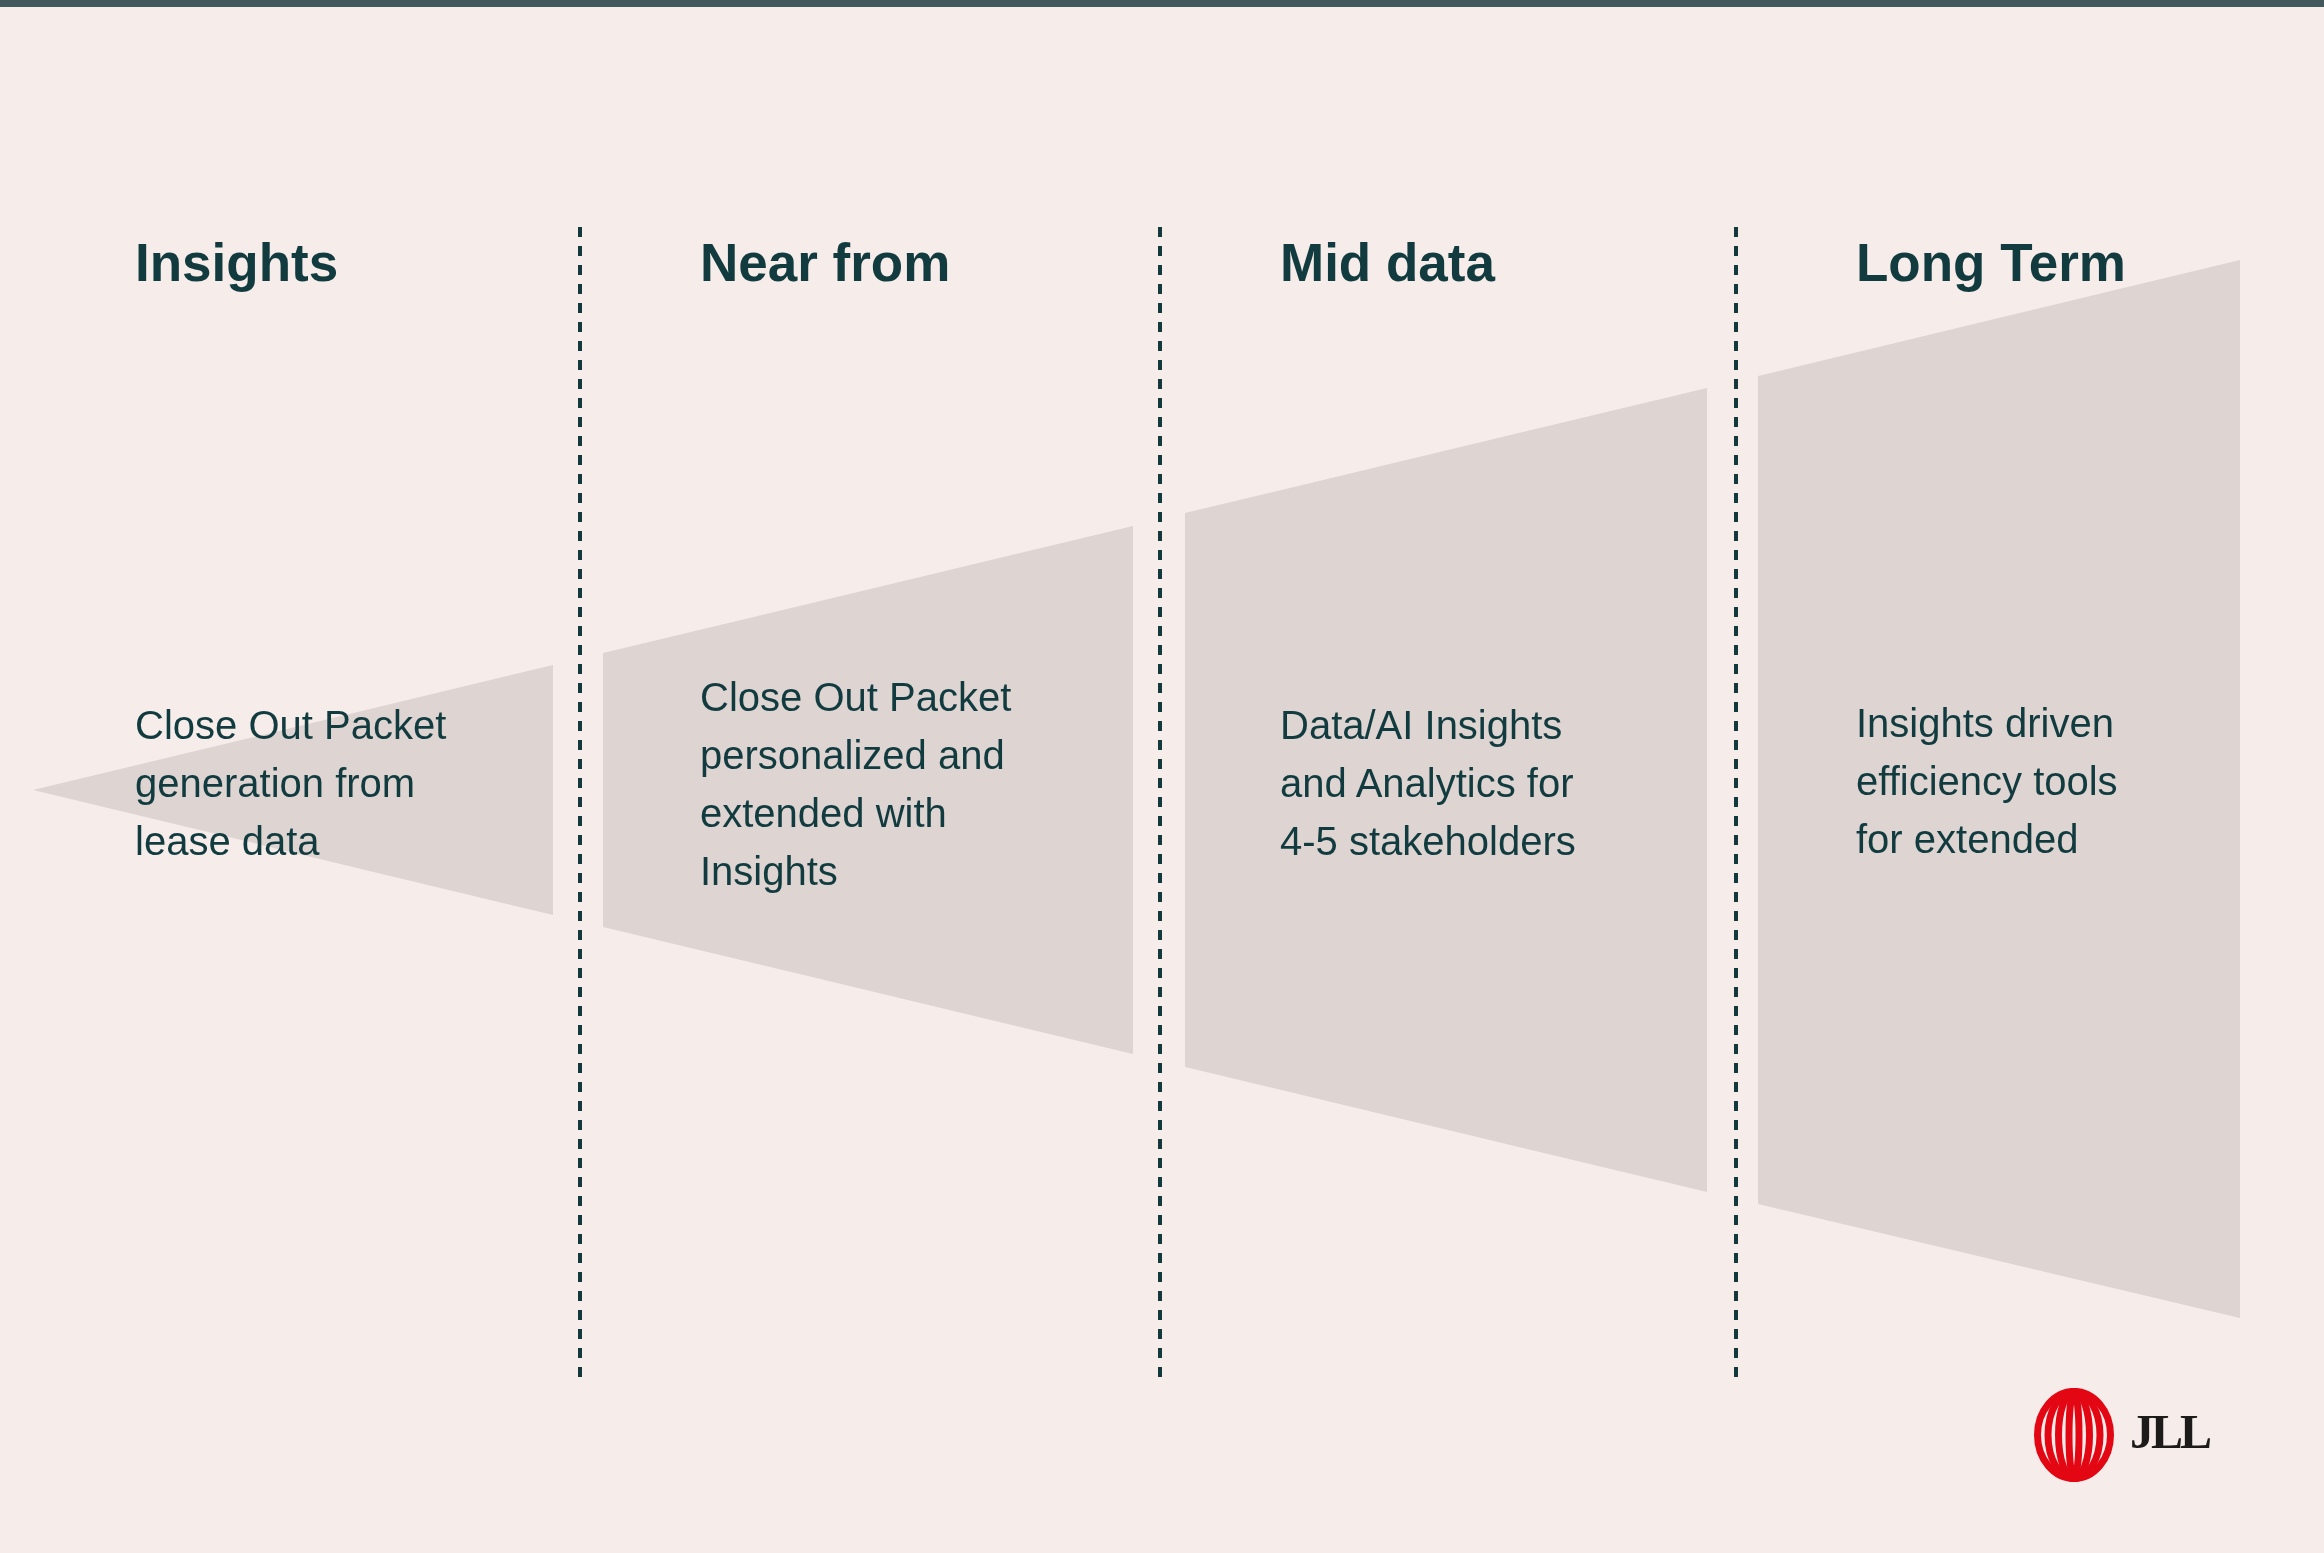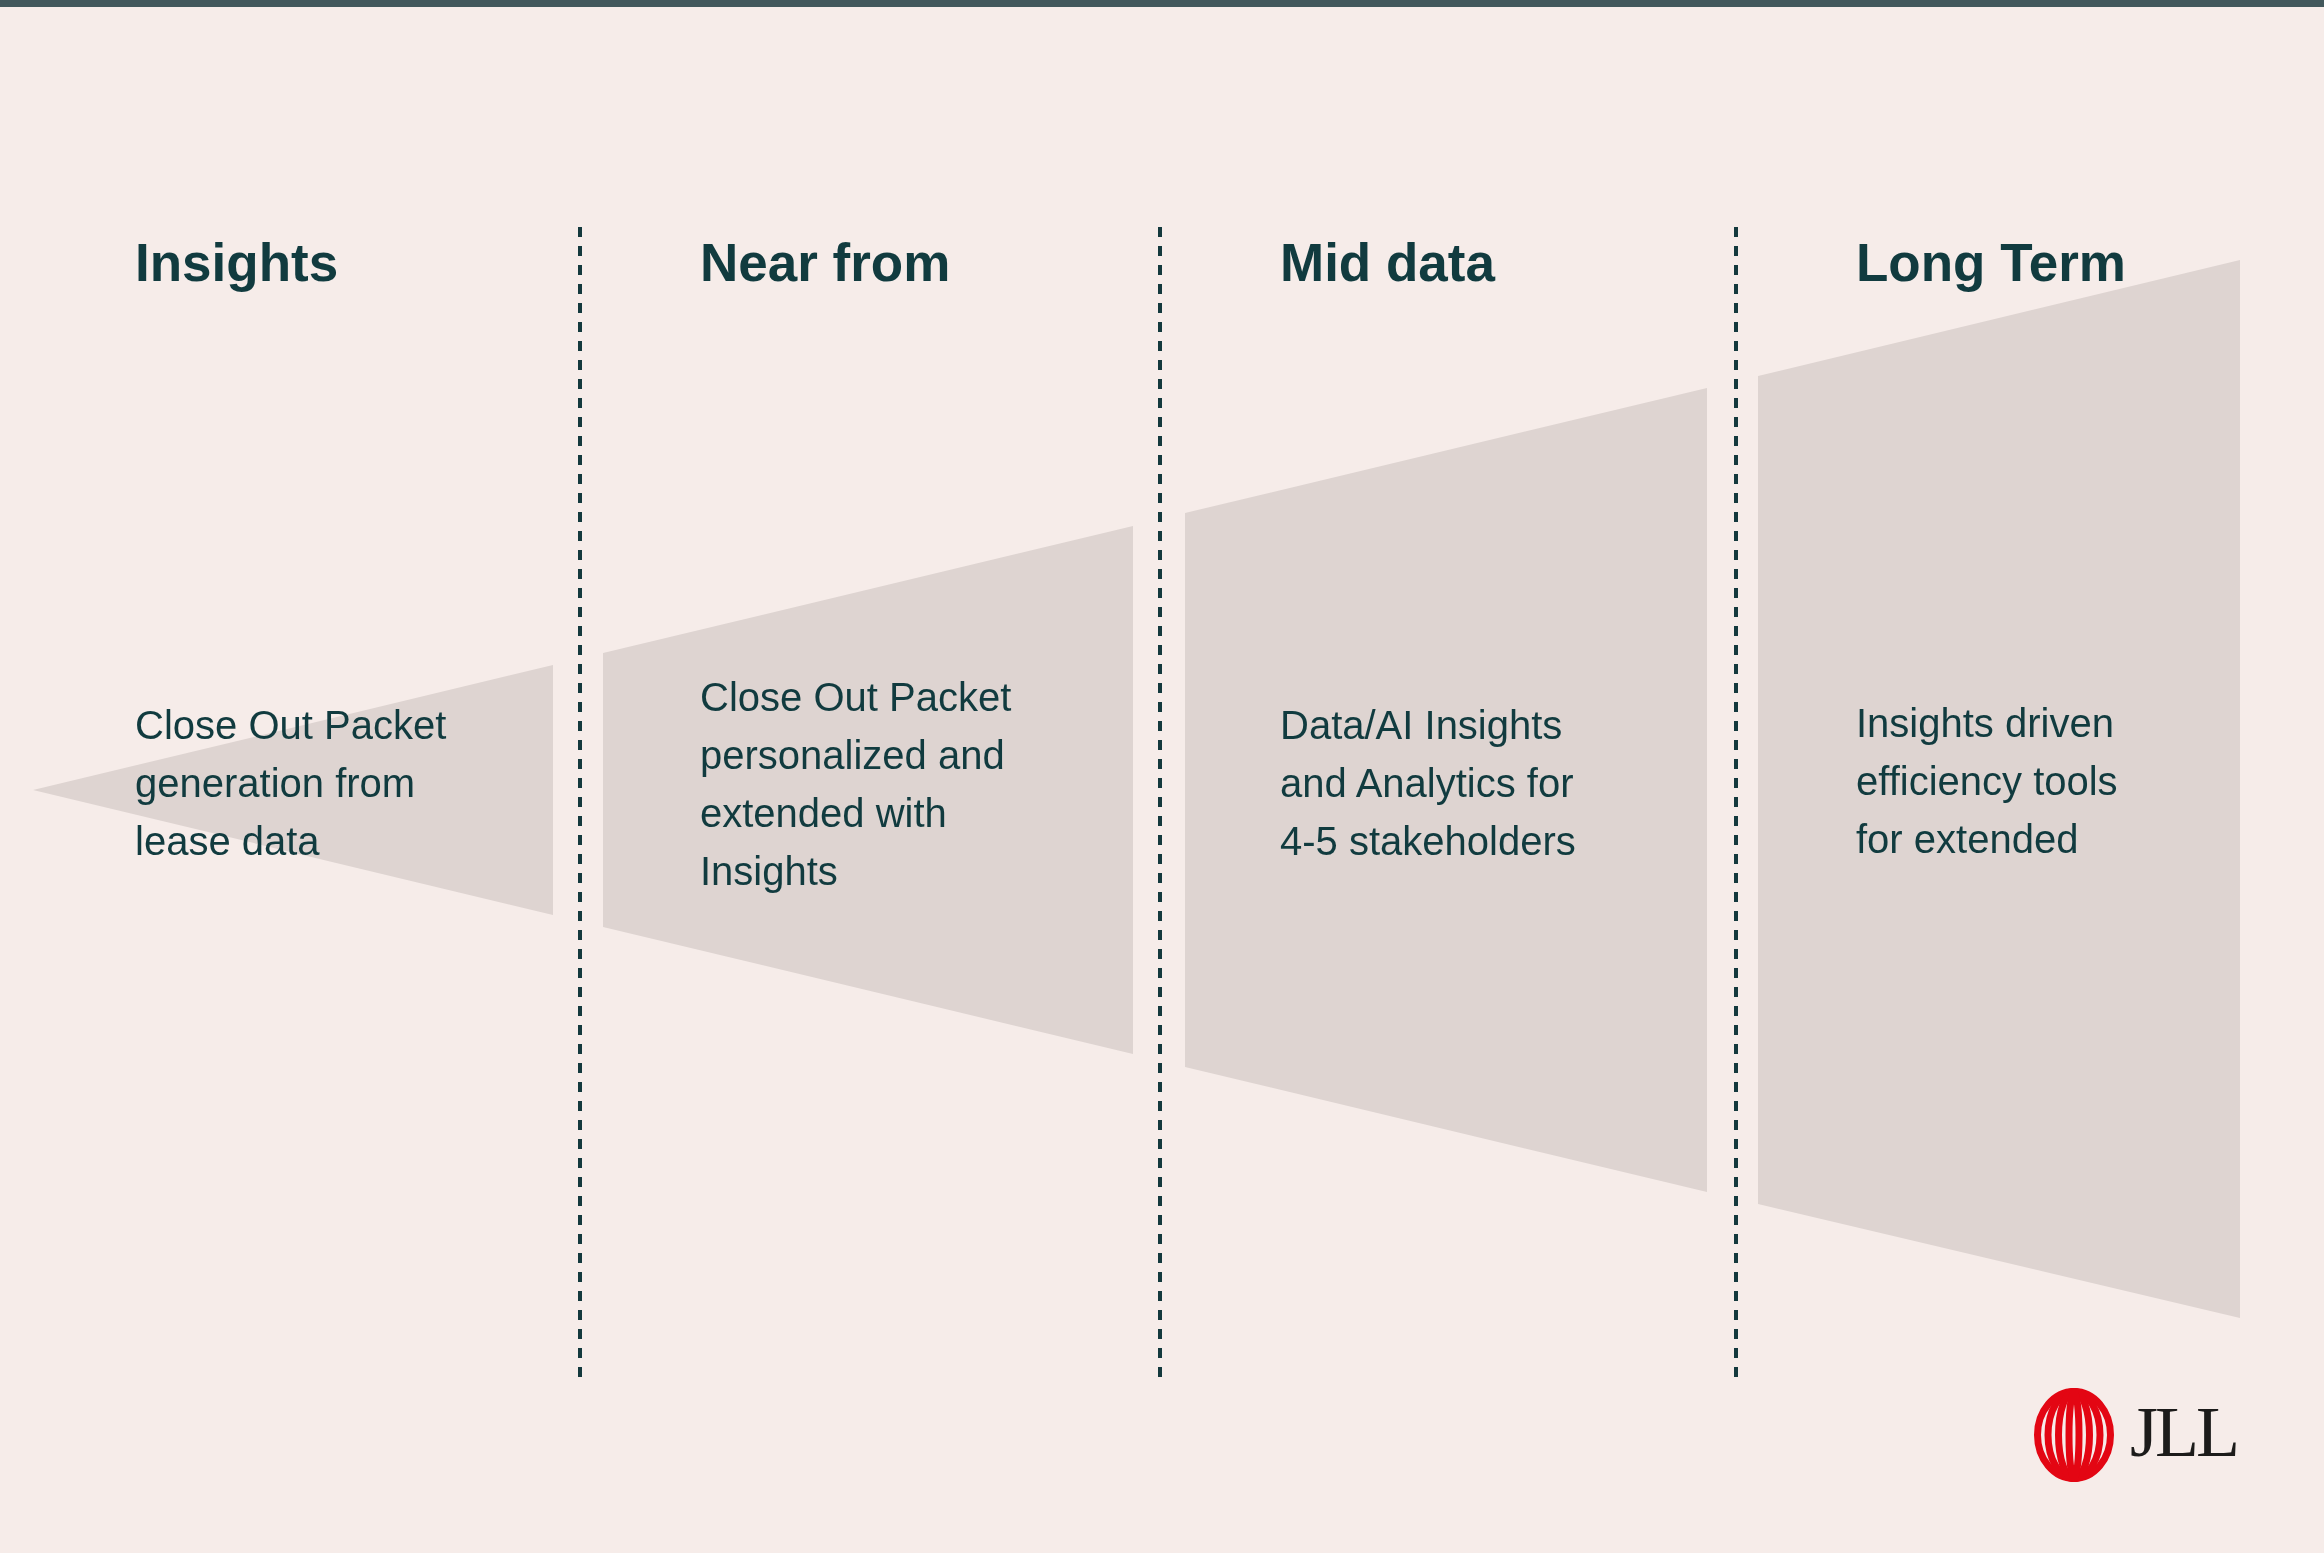--- a/index.html
+++ b/index.html
@@ -73,22 +73,22 @@
   .logo {
     position: absolute;
     left: 2030px;
     top: 1388px;
     display: flex;
     align-items: center;
     gap: 12px;
   }
   .logo-wordmark {
     font-family: "Liberation Serif", "DejaVu Serif", serif;
-    font-weight: 400;
-    font-size: 72px;
+    font-weight: 700;
+    font-size: 48px;
     line-height: 1;
     letter-spacing: -3px;
     color: #1c1b1a;
     padding-bottom: 6px;
   }
 </style>
 </head>
 <body>
 
 <div class="canvas">

